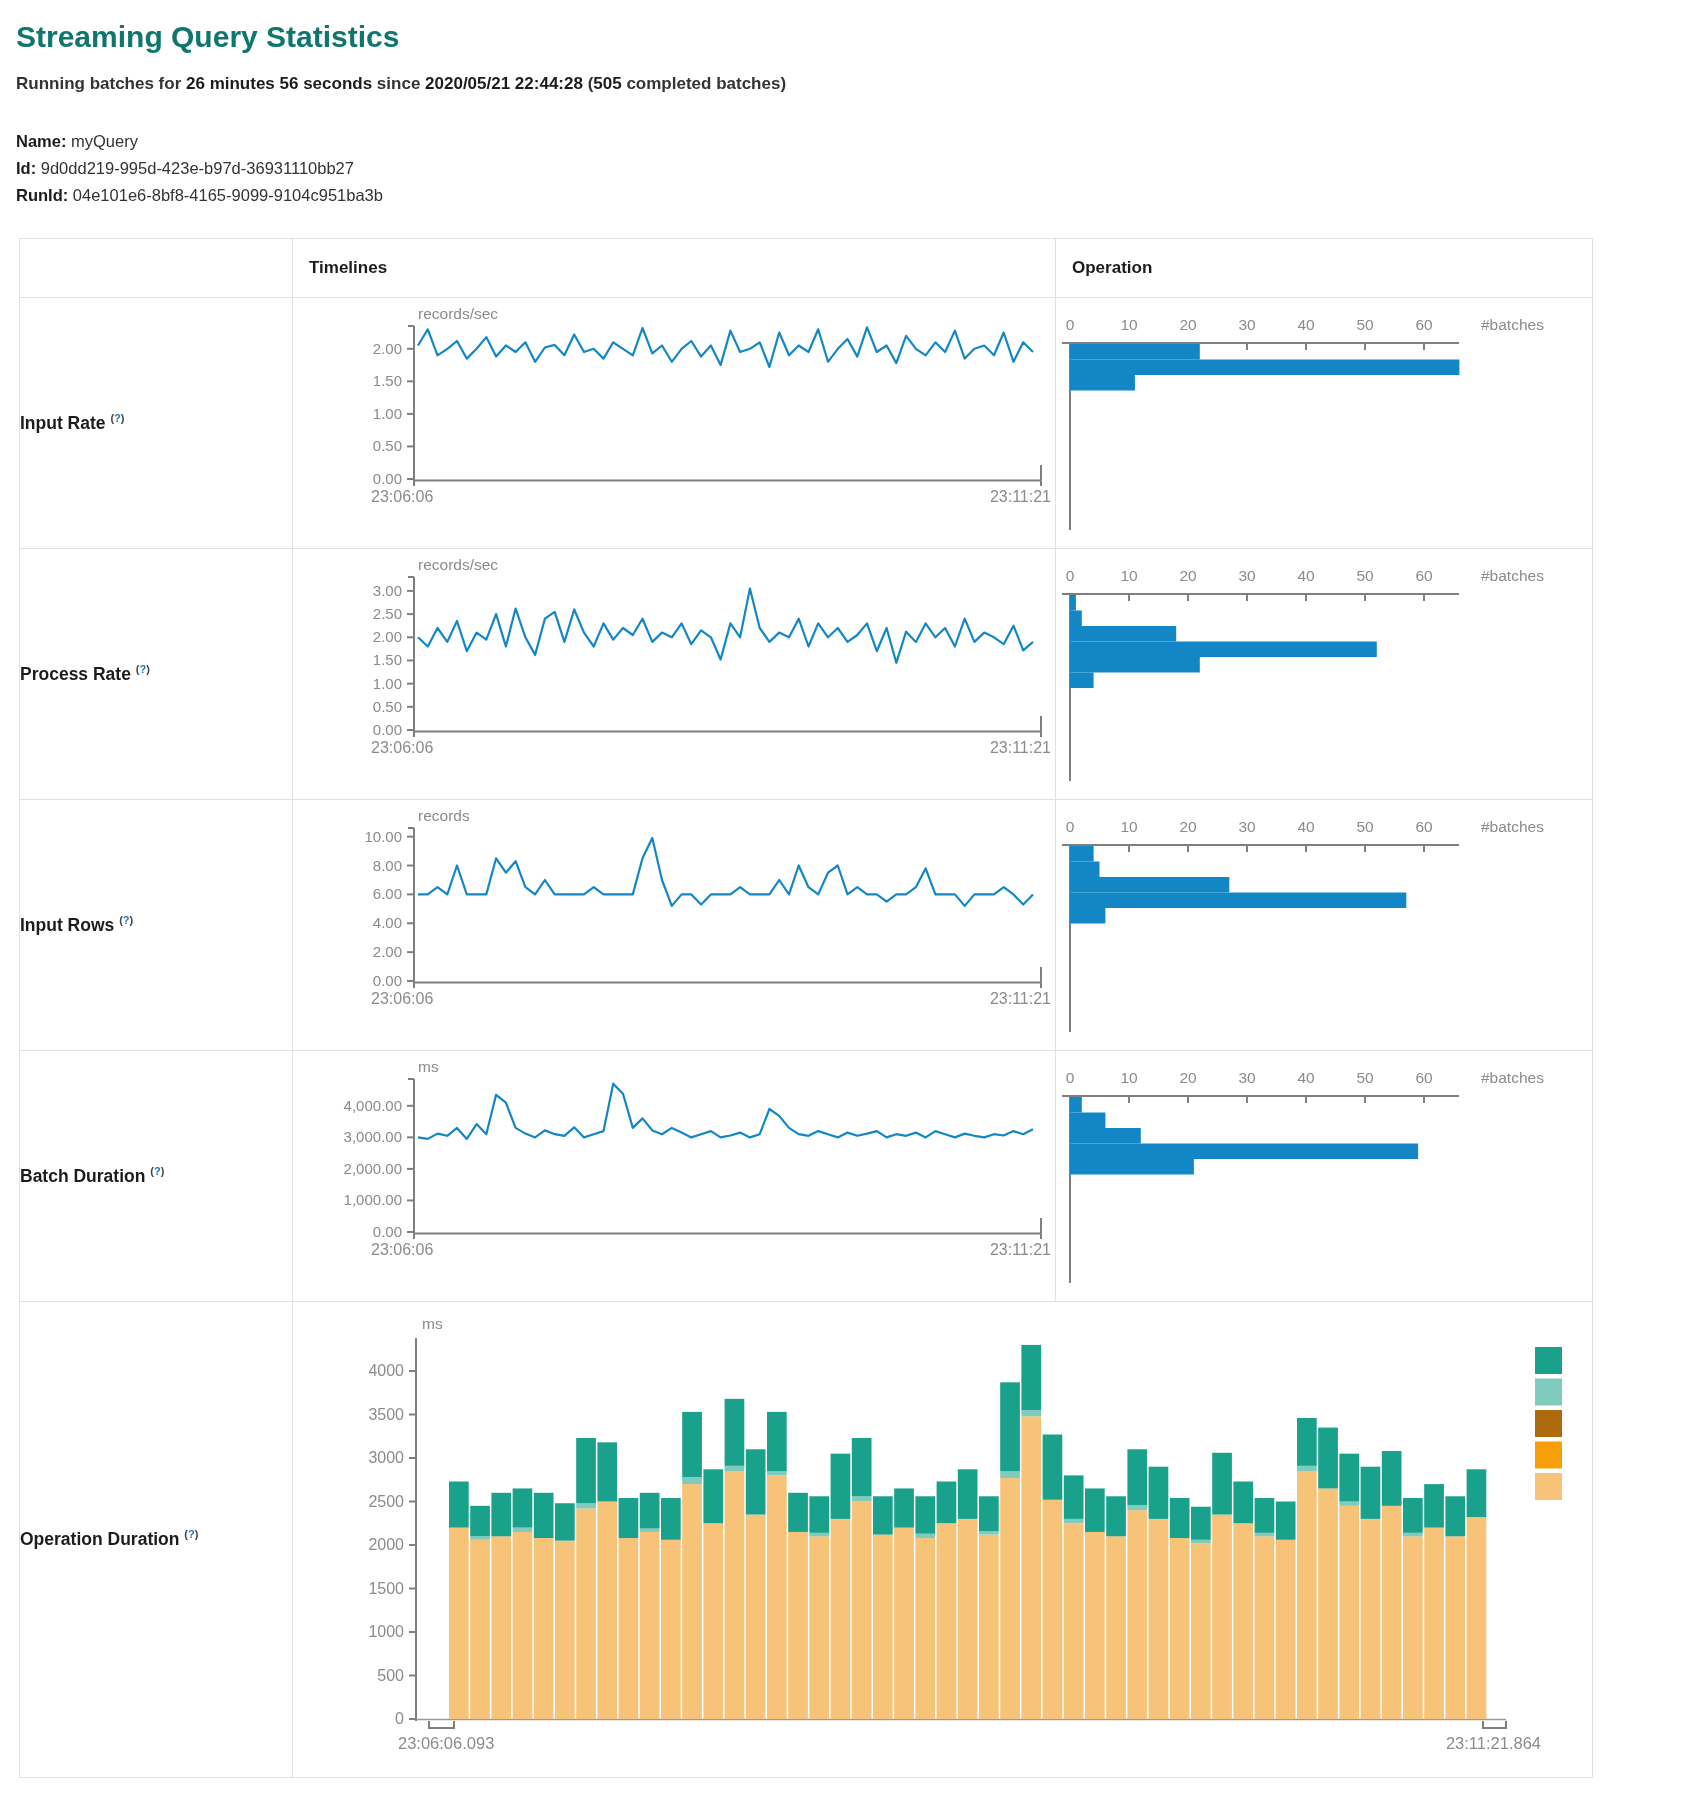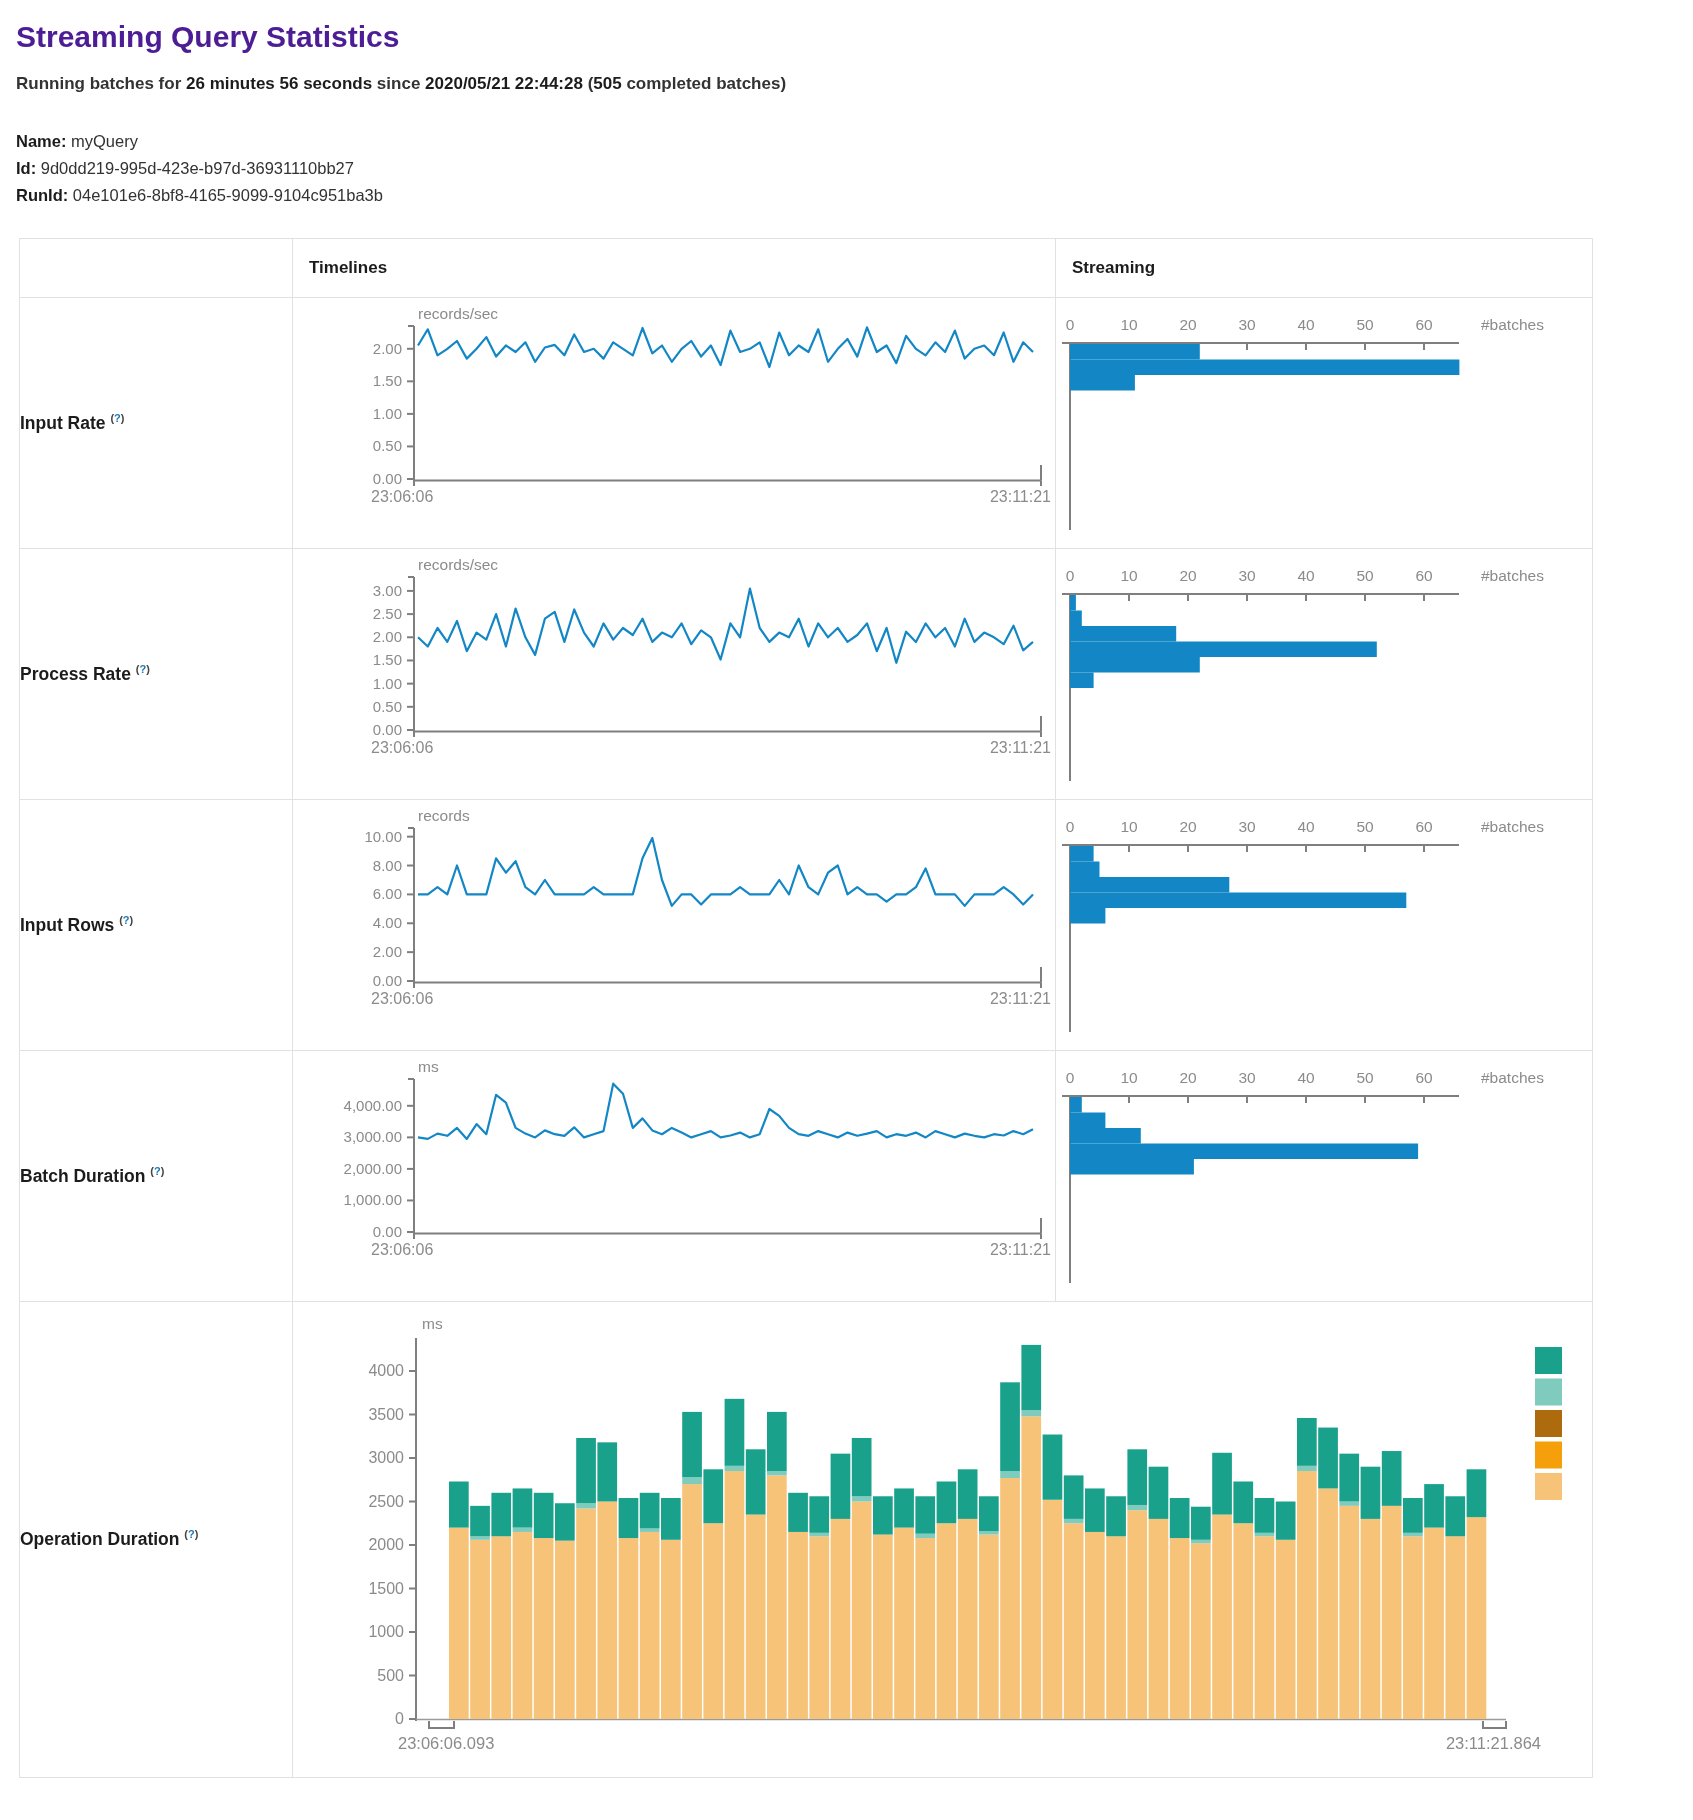--- a/index.html
+++ b/index.html
@@ -1,18 +1,18 @@
 <!DOCTYPE html>
 <html><head>
 <meta charset="utf-8">
 <style>
   html,body{margin:0;padding:0;background:#fff;}
   body{width:1693px;font-family:"Liberation Sans",sans-serif;color:#2b2b2b;}
   .container{padding:14px 0 10px 16px;}
-  h1{font-size:30px;margin:6px 0 20px 0;color:#4c1d95;font-weight:bold;}
+  h1{font-size:30px;margin:6px 0 20px 0;color:#0f766e;font-weight:bold;}
   .subtitle{font-size:17px;color:#333;margin:0 0 34px 0;font-weight:bold;}
   .subtitle b{color:#1c1c1c;}
   .qinfo{font-size:16.5px;line-height:1.65;margin:0 0 28px 0;color:#333;}
   .qinfo b{color:#1c1c1c;}
   table.stats{border-collapse:collapse;table-layout:fixed;width:1573px;margin-left:3px;}
   table.stats th,table.stats td{border:1px solid #e0e1e2;padding:0;}
   table.stats th{height:58px;text-align:left;font-size:17px;color:#1c1c1c;padding-left:16px;vertical-align:middle;margin-left:12px;}
   td.rowlabel{vertical-align:middle;padding-left:18px;font-weight:bold;font-size:17.5px;color:#1c1c1c;margin-top:31px;}
   td.chartcell{vertical-align:top;}
   tr.metric-row td{height:250px;}
@@ -40,21 +40,21 @@
   <table class="stats">
     <colgroup>
         <col style="width:273px">
         <col style="width:763px">
         <col style="width:537px">
       </colgroup>
     <tbody>
         <tr>
       <th></th>
       <th>Timelines</th>
-      <th>Streaming</th>
+      <th>Operation</th>
     </tr>
 
     </tbody>
       <tbody id="metric-rows">
   <tr class="metric-row">
     <td class="rowlabel">
       <span class="mlabel">Input Rate</span>
       <sup class="help"><span class="p">(</span><span class="q">?</span><span class="p2 p">)</span></sup>
     </td>
     <td class="chartcell">

